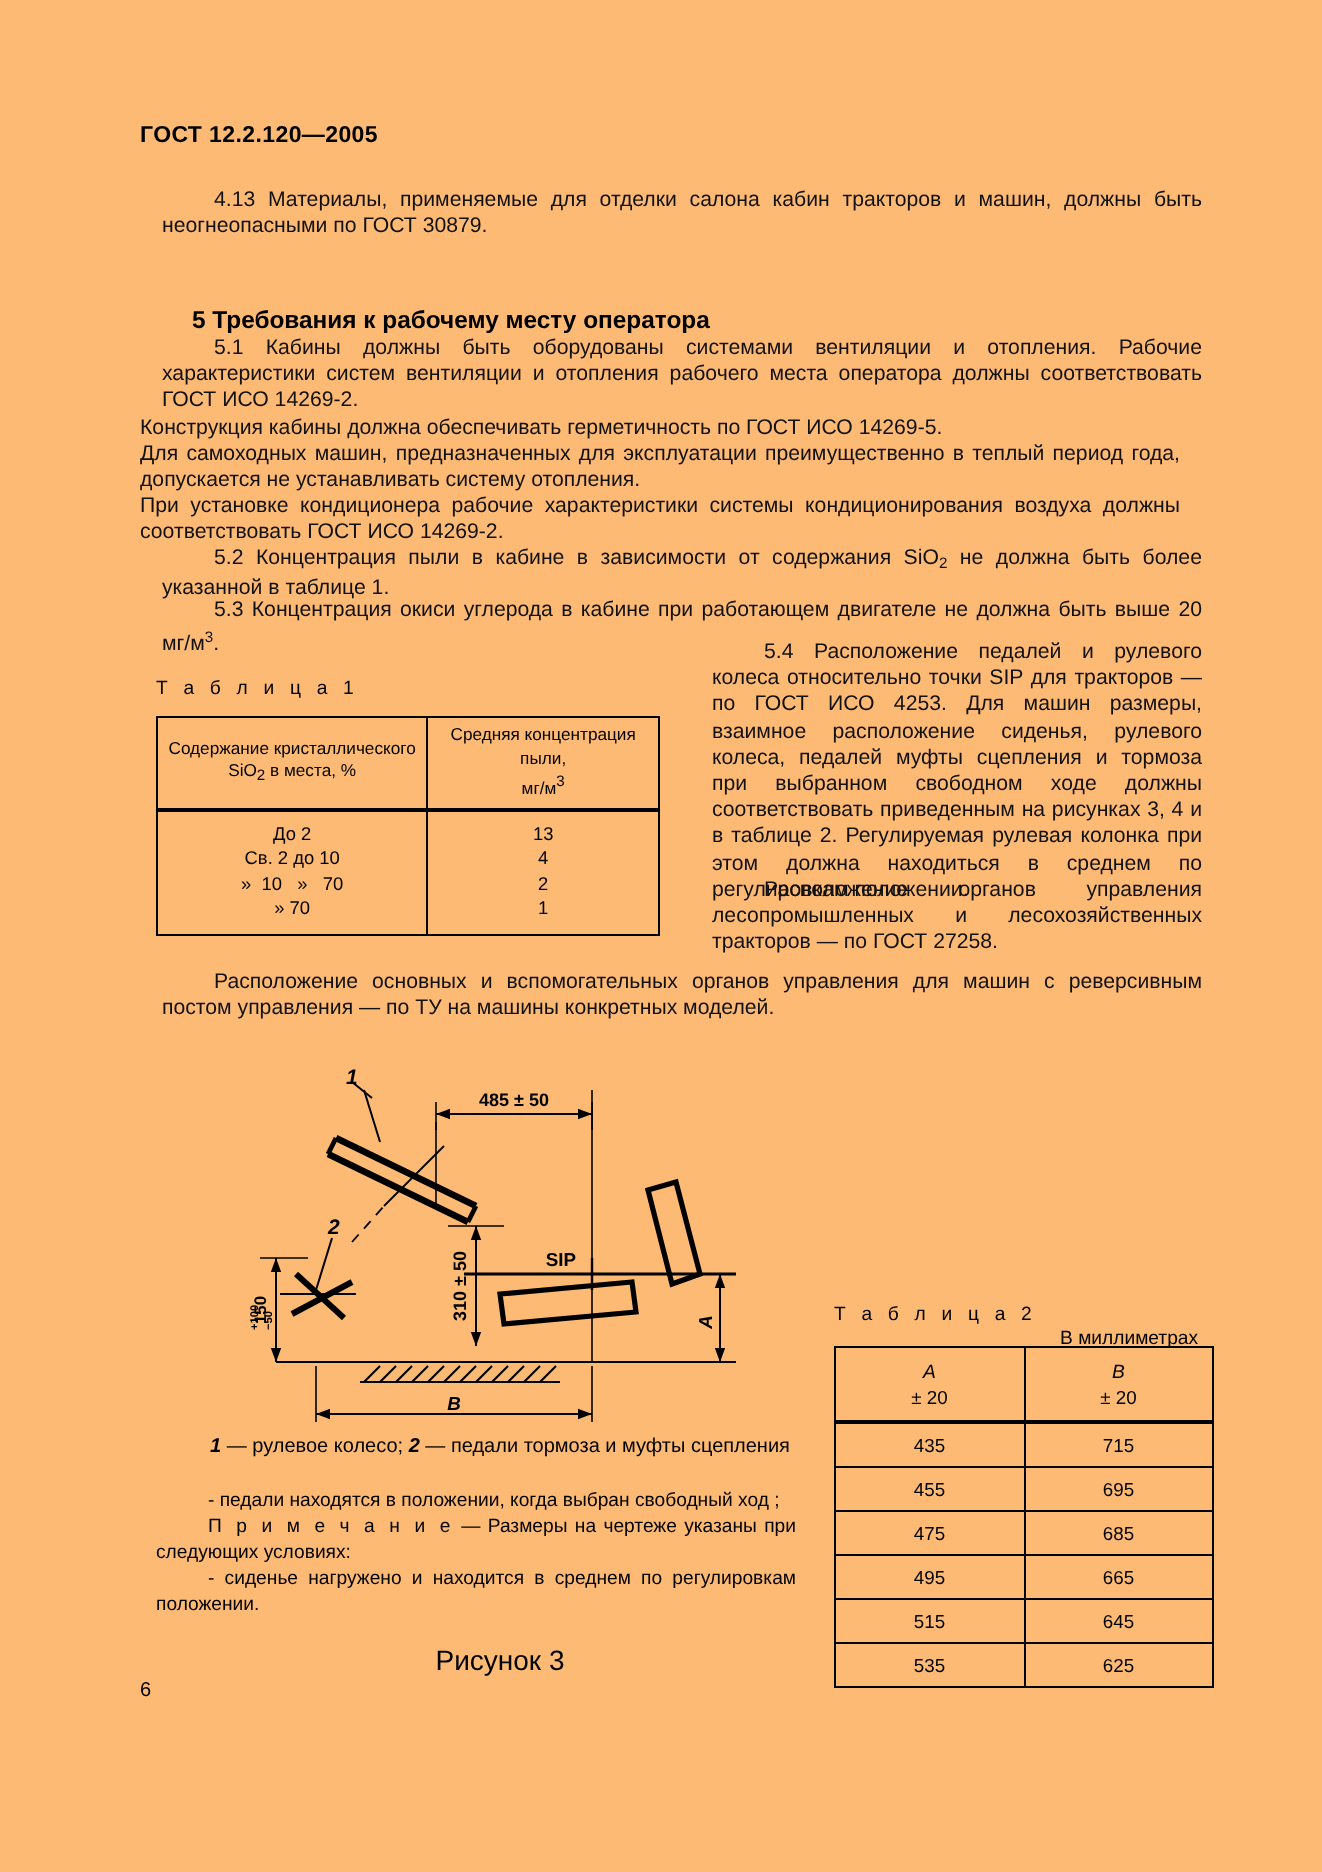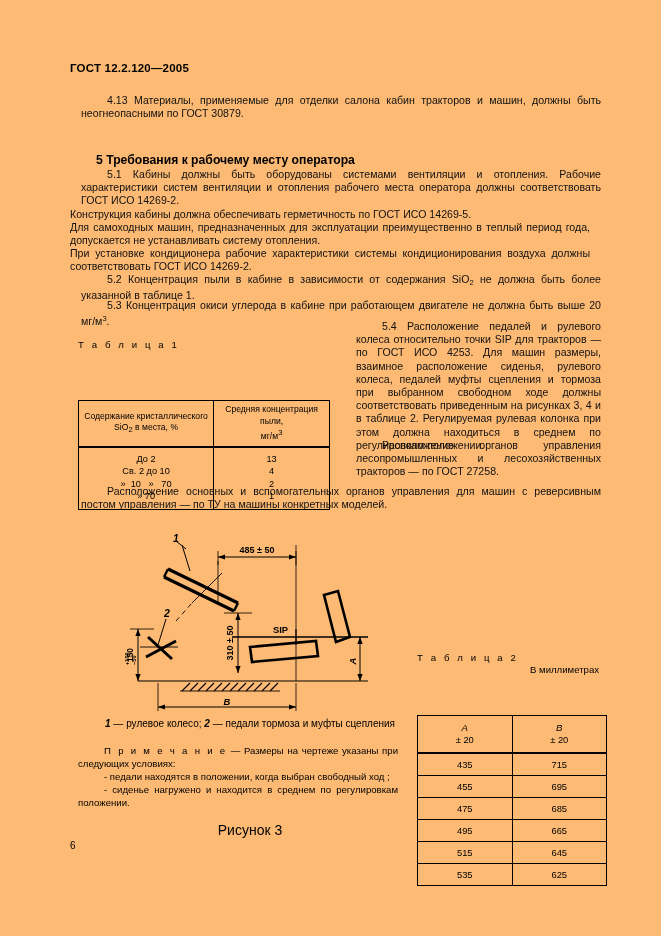--- a/index.html
+++ b/index.html
@@ -62,21 +62,20 @@
   }
   .units-note {
     position: absolute;
     font-size: 9.6px;
   }
 
   
   table.doc {
     border-collapse: collapse;
     font-size: 9.4px;
-    margin-top: 42px;
   }
   table.doc td, table.doc th {
     border: 1px solid #000;
     padding: 0;
     text-align: center;
     font-weight: normal;
   }
 
   
   #table1 {
@@ -335,24 +334,24 @@
         <text x="44" y="92" font-size="10.5" font-weight="bold" font-style="italic">2</text>
       </g>
     </svg>
   </div>
 
   <div class="fig-legend">
     <i>1</i><span> — рулевое колесо; </span><i>2</i><span> — педали тормоза и муфты сцепления</span>
   </div>
 
   <div class="note-block">
+    <div style="text-indent:26px;">- педали находятся в положении, когда выбран свободный ход ;</div>
     <div style="text-indent:26px;">
       <span class="note-lead">П р и м е ч а н и е</span><span> — Размеры на чертеже указаны при следующих условиях:</span>
     </div>
-    <div style="text-indent:26px;">- педали находятся в положении, когда выбран свободный ход ;</div>
     <div style="text-indent:26px;">- сиденье нагружено и находится в среднем по регулировкам положении.</div>
   </div>
 
   <div class="fig-caption">Рисунок 3</div>
 
   <div class="tbl-cap" style="left:417px; top:652px;">Т а б л и ц а  2</div>
   <div class="units-note" style="left:530px; top:664px;">В миллиметрах</div>
 
   <table class="doc" id="table2">
     <tbody>

